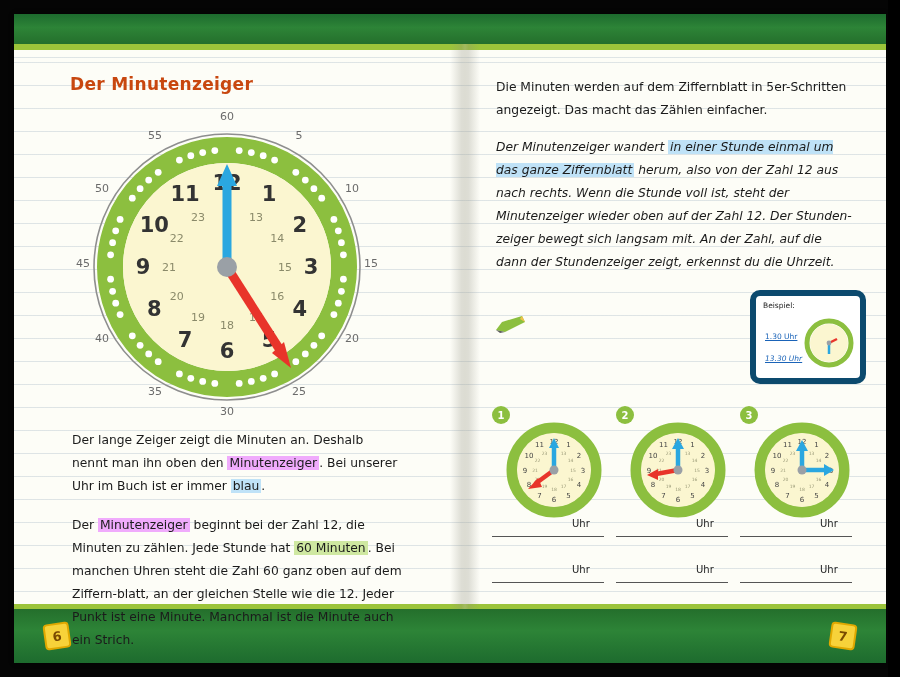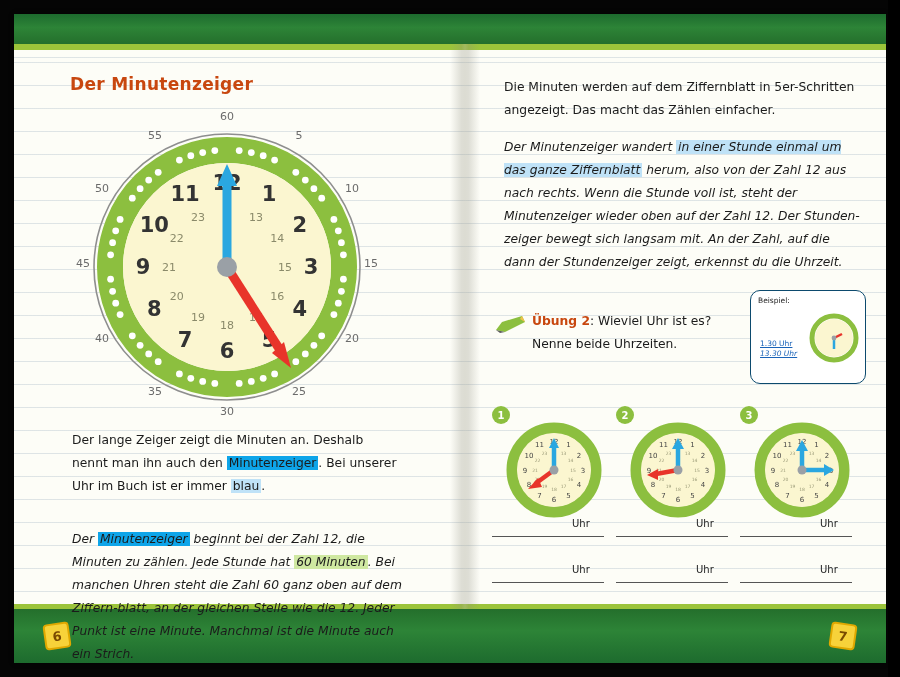--- a/index.html
+++ b/index.html
@@ -57,39 +57,39 @@
     position:absolute; left:56px; top:30px;
     font-family: "DejaVu Sans", sans-serif;
     font-size: 17px; font-weight: bold; color:#c8470f;
     letter-spacing:.3px;
   }
 
   .bodytext {
     font-family: "DejaVu Sans", sans-serif;
     font-size: 12.3px; line-height: 23px; color:#1b1b1b;
   }
-  .hl-yellow { background:#0ea5e9; padding:0 2px; }
+  .hl-yellow { background:#f0abfc; padding:0 2px; }
   .hl-blue   { background:#bfe2f7; padding:0 2px; }
   .hl-green  { background:#cfe8a1; padding:0 2px; }
 
   
-  .rt { position:absolute; left:46px; width:356px;margin-left:8px; }
+  .rt { position:absolute; left:46px; width:356px; }
 
   
   .bigclock { position:absolute; left:58px; top:66px; width:310px; height:310px; }
 
   .exercise-head { position:absolute; left:46px; top:270px; width:320px; }
   .pencil { position:absolute; left:46px; top:272px; }
 
   .beispiel-box {
     position:absolute; left:300px; top:246px; width:116px; height:94px;
-    background:#fff; border:1px solid #0c4a6e; border-radius:10px;
+    background:#fff; border:6px solid #0c4a6e; border-radius:10px;
   }
   .beispiel-box .lbl{ font-size:7.5px; color:#222; position:absolute; left:7px; top:5px;}
-  .beispiel-box .v1{ position:absolute; left:9px; top:48px; font-size:7.5px; color:#1a63b8; text-decoration:underline;}
+  .beispiel-box .v1{ position:absolute; left:9px; top:36px; font-size:7.5px; color:#1a63b8; text-decoration:underline;}
   .beispiel-box .v2{ position:absolute; left:9px; top:58px; font-size:7.5px; color:#1a63b8; text-decoration:underline;font-style:italic;}
 
   .smallclocks { position:absolute; left:42px; top:360px; width:366px; height:110px; }
   .numbadge {
     width:18px; height:18px; border-radius:50%;
     background:#8cbf3f; color:#fff; font-size:10px; font-weight:bold;
     display:flex; align-items:center; justify-content:center;
   }
   .aline { position:absolute; border-bottom:1px solid #555; }
 
@@ -228,48 +228,44 @@
 
           <g>
             <line x1="155" y1="157" x2="208" y2="240" stroke="#e8342a" stroke-width="9" stroke-linecap="butt"></line>
             <polygon points="219,258 200,243 212,232" fill="#e8342a"></polygon>
           </g>
           <circle cx="155" cy="157" r="10" fill="#9aa0a6"></circle>
         </svg>
       </div>
 
       <div class="bodytext" style="position:absolute; left:58px; top:385px; width:330px;">
-        <span>Der lange Zeiger zeigt die Minuten an. Deshalb nennt man ihn auch den </span><span class="hl-yellow">Minutenzeiger</span><span>. Bei unserer Uhr im Buch ist er immer </span><span class="hl-blue">blau</span><span>.</span>
-      </div>
-
-      <div class="bodytext" style="position:absolute; left:58px; top:484px; width:335px;font-style:italic;">
+        <span>Der lange Zeiger zeigt die Minuten an. Deshalb nennt man ihn oben den </span><span class="hl-yellow">Minutenzeiger</span><span>. Bei unserer Uhr im Buch ist er immer </span><span class="hl-blue">blau</span><span>.</span>
+      </div>
+
+      <div class="bodytext" style="position:absolute; left:58px; top:470px; width:335px;">
         <span>Der </span><span class="hl-yellow">Minutenzeiger</span><span> beginnt bei der Zahl  12, die Minuten zu zählen.  Jede Stunde hat </span><span class="hl-green">60 Minuten</span><span>. Bei manchen Uhren steht die Zahl  60  ganz oben auf dem Ziffern-blatt, an der gleichen Stelle wie die  12.  Jeder Punkt ist eine Minute. Manchmal ist die Minute auch ein Strich.</span>
       </div>
     </div>
 
     <div class="page right">
 
       <div class="bodytext rt" style="top:32px;">Die Minuten werden auf dem Ziffernblatt in  5er-Schritten angezeigt. Das macht das Zählen einfacher.</div>
 
       <div class="bodytext rt" style="top:92px;font-style:italic;">
         <span>Der Minutenzeiger wandert </span><span class="hl-blue">in einer Stunde einmal um das ganze Ziffernblatt</span><span> herum, also von der Zahl  12 aus nach rechts. Wenn die Stunde voll ist, steht der Minutenzeiger wieder oben auf der Zahl  12. Der Stunden-zeiger bewegt sich langsam mit. An der Zahl, auf die dann der Stundenzeiger zeigt, erkennst du die Uhrzeit.</span>
       </div>
 
       <div class="pencil">
         <svg width="30" height="18" viewBox="0 0 30 18">
           <polygon points="0,14 6,6 26,0 29,6 9,16" fill="#8cbf3f"></polygon>
           <polygon points="0,14 9,16 4,17" fill="#5d5d5d"></polygon>
           <polygon points="26,0 29,6 24,3" fill="#f2c14a"></polygon>
         </svg>
       </div>
 
-      <div class="exercise-head bodytext" style="left:82px; top:266px; width:290px;">
-        <span style="color:#c8470f; font-weight:bold;">Übung 2</span><span>: Wieviel Uhr ist es?</span><br>
-        <span>Nenne beide Uhrzeiten.</span>
-      </div>
 
       <div class="beispiel-box">
         <div class="lbl">Beispiel:</div>
         <div class="v1">1.30 Uhr</div>
         <div class="v2">13.30 Uhr</div>
         <div style="position:absolute; right:6px; top:22px;">
           <svg width="50" height="50" viewBox="0 0 50 50">
             <circle cx="25" cy="25" r="22" fill="none" stroke="#8cbf3f" stroke-width="5"></circle>
             <circle cx="25" cy="25" r="19" fill="#fbf6d0"></circle>
             <line x1="25" y1="25" x2="25" y2="36" stroke="#2aa7e0" stroke-width="2.5"></line>

